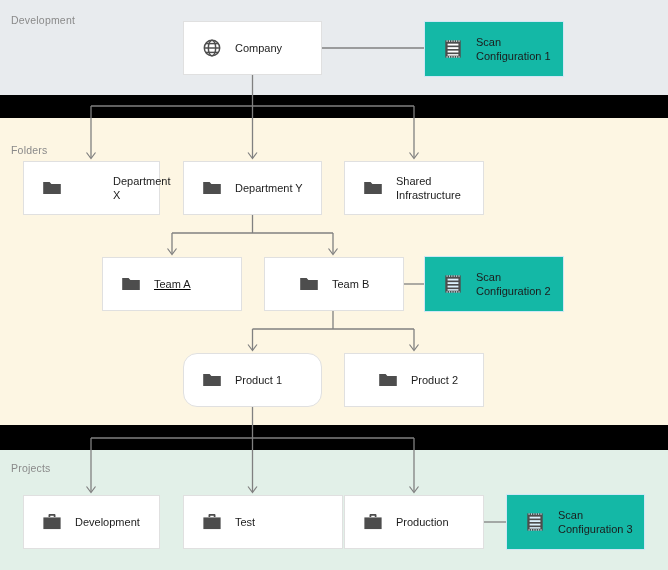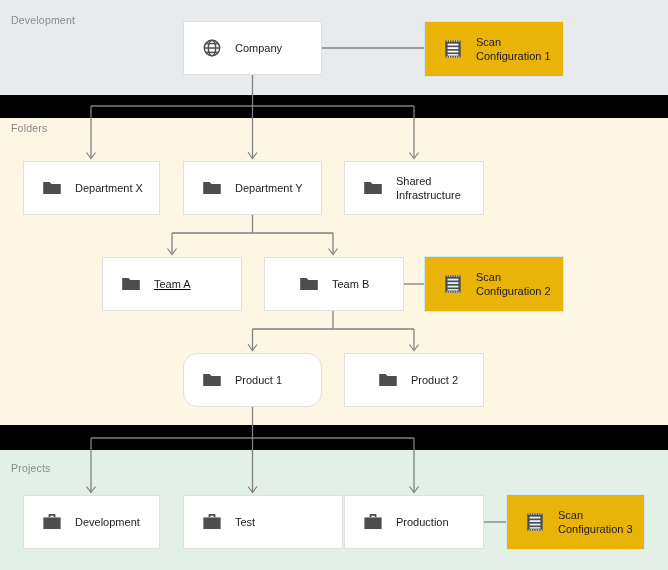--- a/index.html
+++ b/index.html
@@ -28,21 +28,21 @@
 
   .band-label {
     position: absolute;
     left: 11px;
     font-size: 10.5px;
     color: #8a8a8a;
     letter-spacing: .2px;
     white-space: nowrap;
   }
   #label-organization { top: 14px;  }
-  #label-folders      { top: 122px; }
+  #label-folders      { top: 144px; }
   #label-projects     { top: 462px; }
 
   
   #connectors {
     position: absolute;
     left: 0; top: 0;
     width: 668px; height: 570px;
     pointer-events: none;
   }
   #connectors path, #connectors line {
@@ -60,21 +60,21 @@
   .node {
     position: absolute;
     box-sizing: border-box;
     display: flex;
     align-items: center;
     background: #ffffff;
     border: 1px solid #e0e0e0;
     padding-left: 17px;
   }
   .node.scan {
-    background: #eab308;
+    background: #14b8a6;
     border: 1px solid #cfe7f5;
   }
   .node .ico {
     flex: 0 0 auto;
     width: 22px;
     height: 22px;
     margin-right: 12px;
     display: block;
   }
   .node .lbl {
@@ -173,21 +173,21 @@
         <rect x="10.2" y="19.9" width="1.1" height="1.5"></rect>
         <rect x="12.8" y="19.9" width="1.1" height="1.5"></rect>
         <rect x="15.4" y="19.9" width="1.1" height="1.5"></rect>
         <rect x="18.0" y="19.9" width="1.1" height="1.5"></rect>
       </g>
     </svg>
     <span class="lbl">Scan
 Configuration 1</span>
   </div>
 
-  <div class="node" style="left:23px; top:161px; width:137px; height:54px;">
+  <div class="node" style="left:23px; top:161px; width:137px; height:54px;gap:38px;">
     <svg class="ico" viewBox="0 0 24 24">
       <path fill="#4d4d4d" d="M2.4 5.4h7.0l1.9 2.1h10.3v11.1H2.4z"></path>
     </svg>
     <span class="lbl">Department X</span>
   </div>
 
   <div class="node" style="left:183px; top:161px; width:139px; height:54px;">
     <svg class="ico" viewBox="0 0 24 24">
       <path fill="#4d4d4d" d="M2.4 5.4h7.0l1.9 2.1h10.3v11.1H2.4z"></path>
     </svg>

